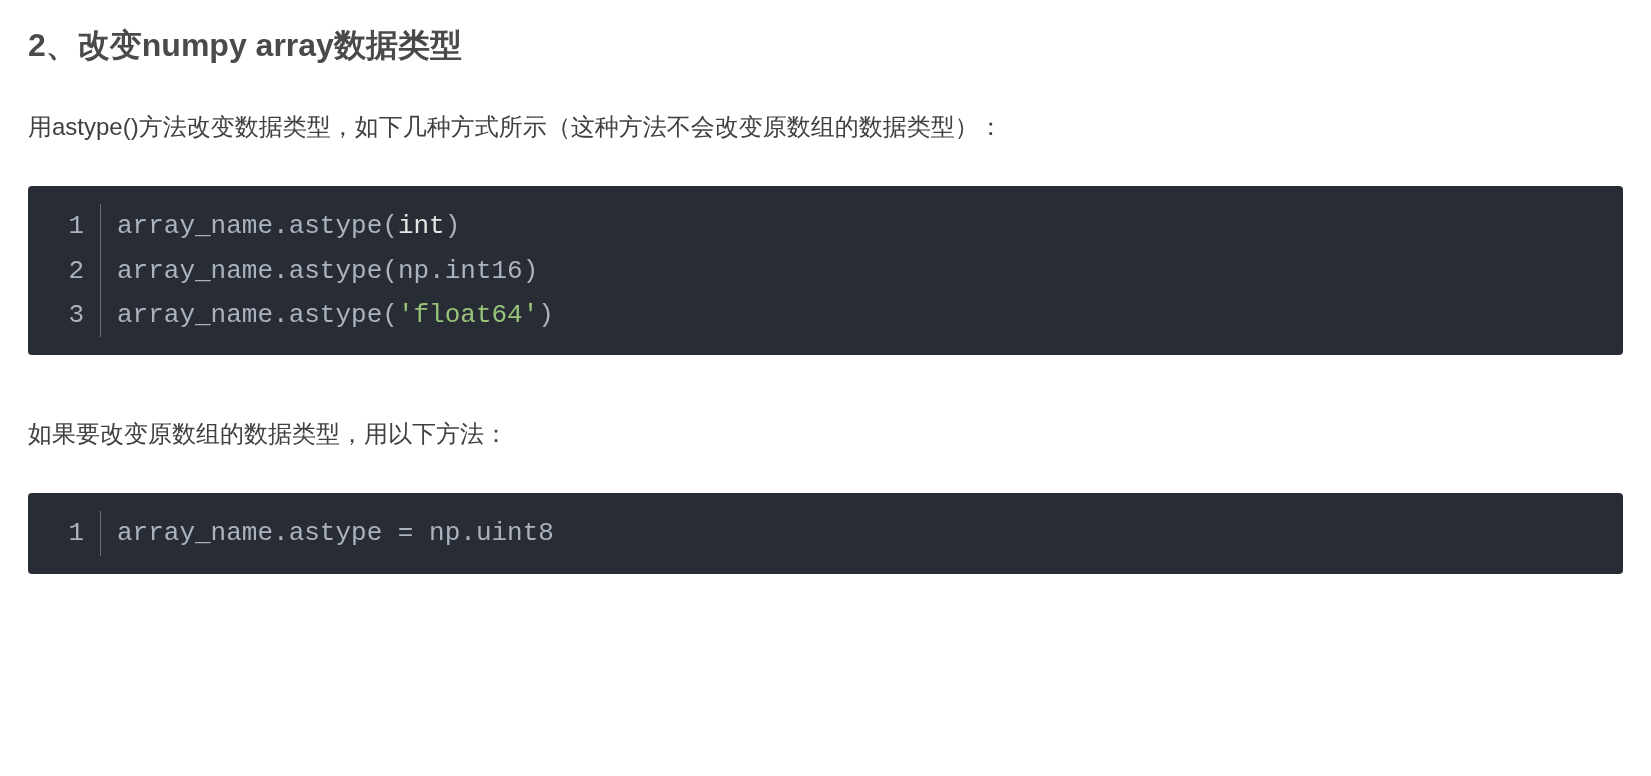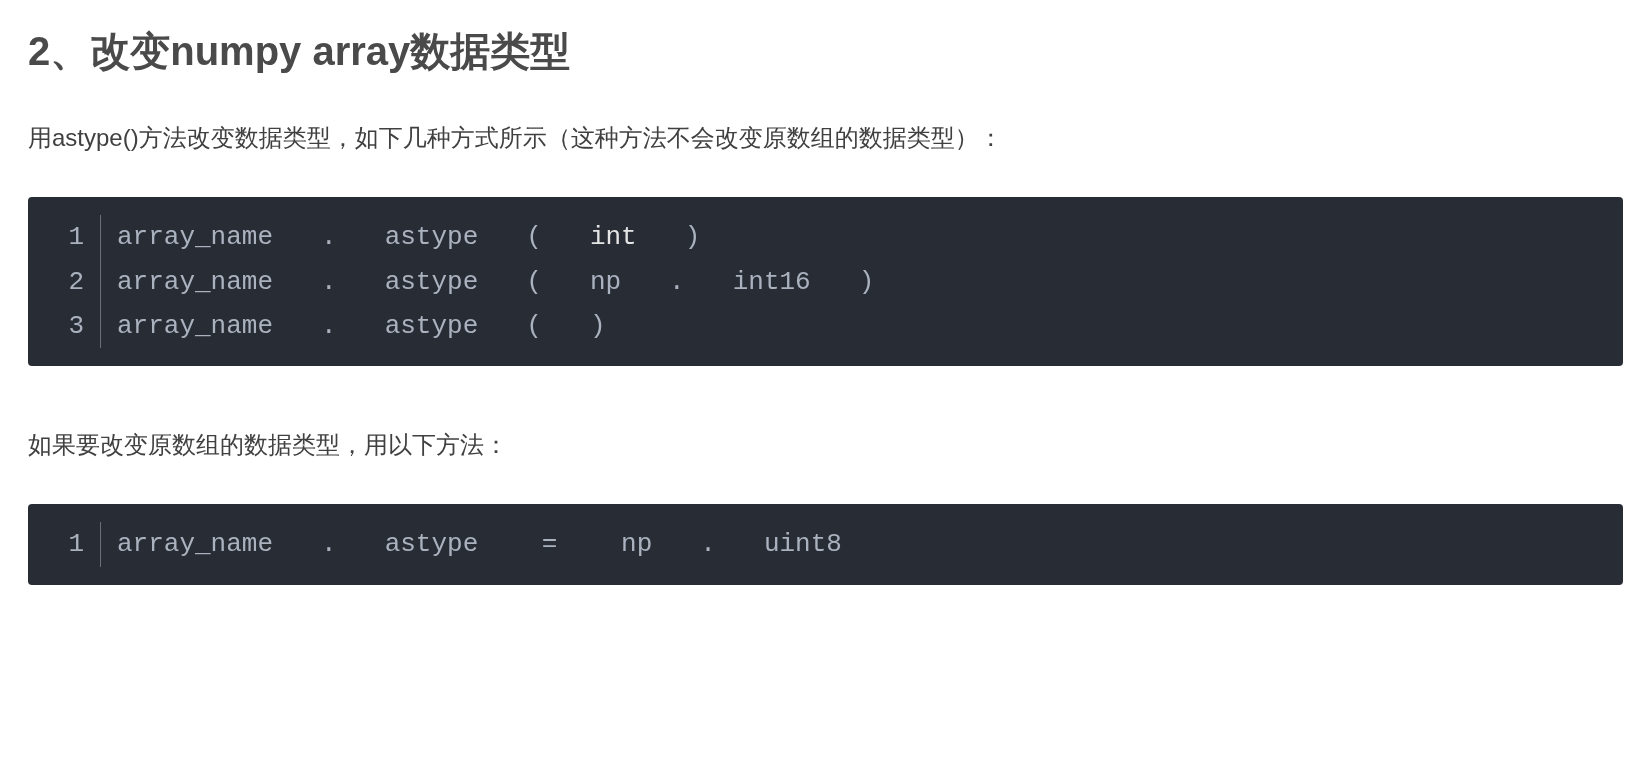--- a/index.html
+++ b/index.html
@@ -4,21 +4,21 @@
 <style>
   * { margin: 0; padding: 0; box-sizing: border-box; }
   body {
     background: #ffffff;
     font-family: -apple-system, "PingFang SC", "Microsoft YaHei", "Hiragino Sans GB", sans-serif;
     padding: 24px 28px;
     color: #303030;
     width: 1651px;
   }
   .heading {
-    font-size: 40px;
+    font-size: 32px;
     font-weight: 700;
     color: #4a4a4a;
     margin-bottom: 40px;
   }
   .paragraph {
     font-size: 24px;
     color: #404040;
     margin-bottom: 40px;
     line-height: 1.6;
   }
@@ -49,21 +49,21 @@
     display: flex;
     flex-direction: column;
     flex: 1;
   }
   .gutter {
     display: flex;
     flex-direction: column;
     align-items: flex-end;
     flex-shrink: 0;
   }
-  .code-row { display: flex; gap: 48px; }
+  .code-row { display: flex; }
   .tok { white-space: pre; }
   .tok-default { color: #abb2bf; }
   .tok-punct   { color: #abb2bf; }
   .tok-builtin { color: #e5e5e5; }
   .tok-string  { color: #98c379; }
   .wrap { display: flex; align-items: stretch; }
 </style>
 </head>
 <body>
 
@@ -96,20 +96,21 @@
           <span class="tok tok-default">np</span>
           <span class="tok tok-punct">.</span>
           <span class="tok tok-default">int16</span>
           <span class="tok tok-punct">)</span>
         </div>
       <div class="code-row">
           <span class="tok tok-default">array_name</span>
           <span class="tok tok-punct">.</span>
           <span class="tok tok-default">astype</span>
           <span class="tok tok-punct">(</span>
+          <span class="tok tok-string">'float64'</span>
           <span class="tok tok-punct">)</span>
         </div>
     </div>
   </div>
 </div>
 
 <p class="paragraph">如果要改变原数组的数据类型，用以下方法：</p>
 
 <div class="code-block" style="margin-bottom:20px;">
   <div class="wrap">

